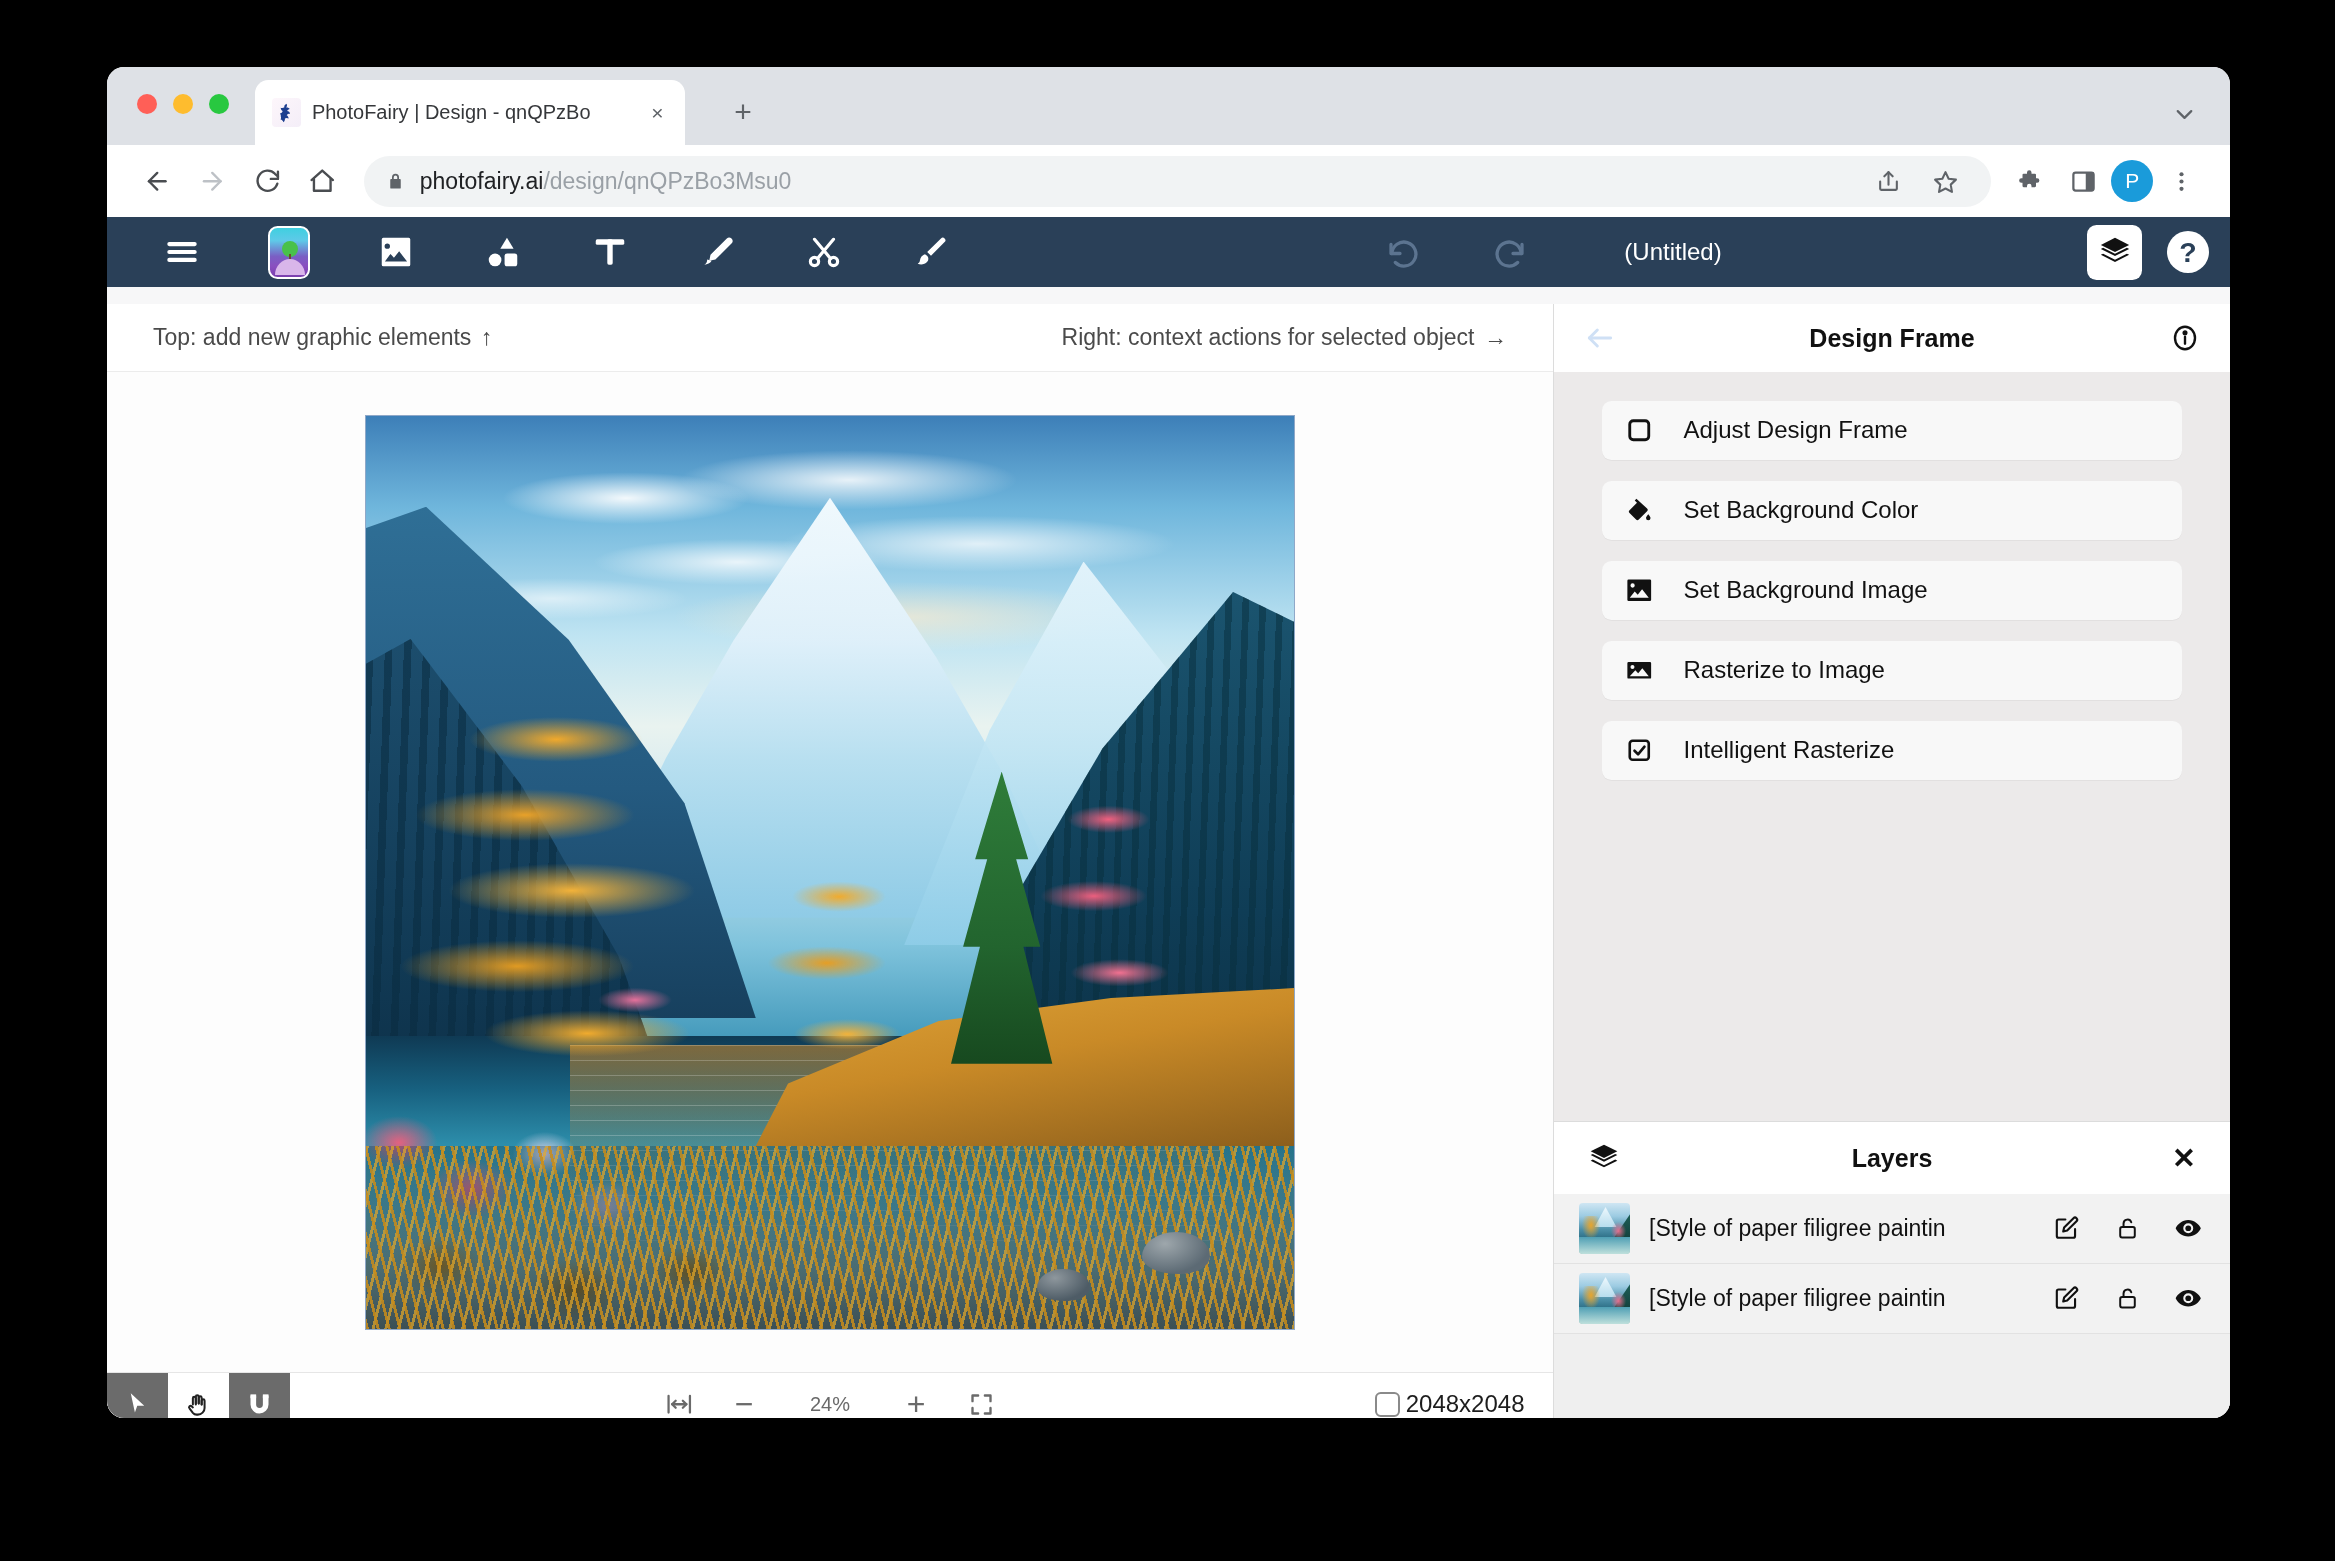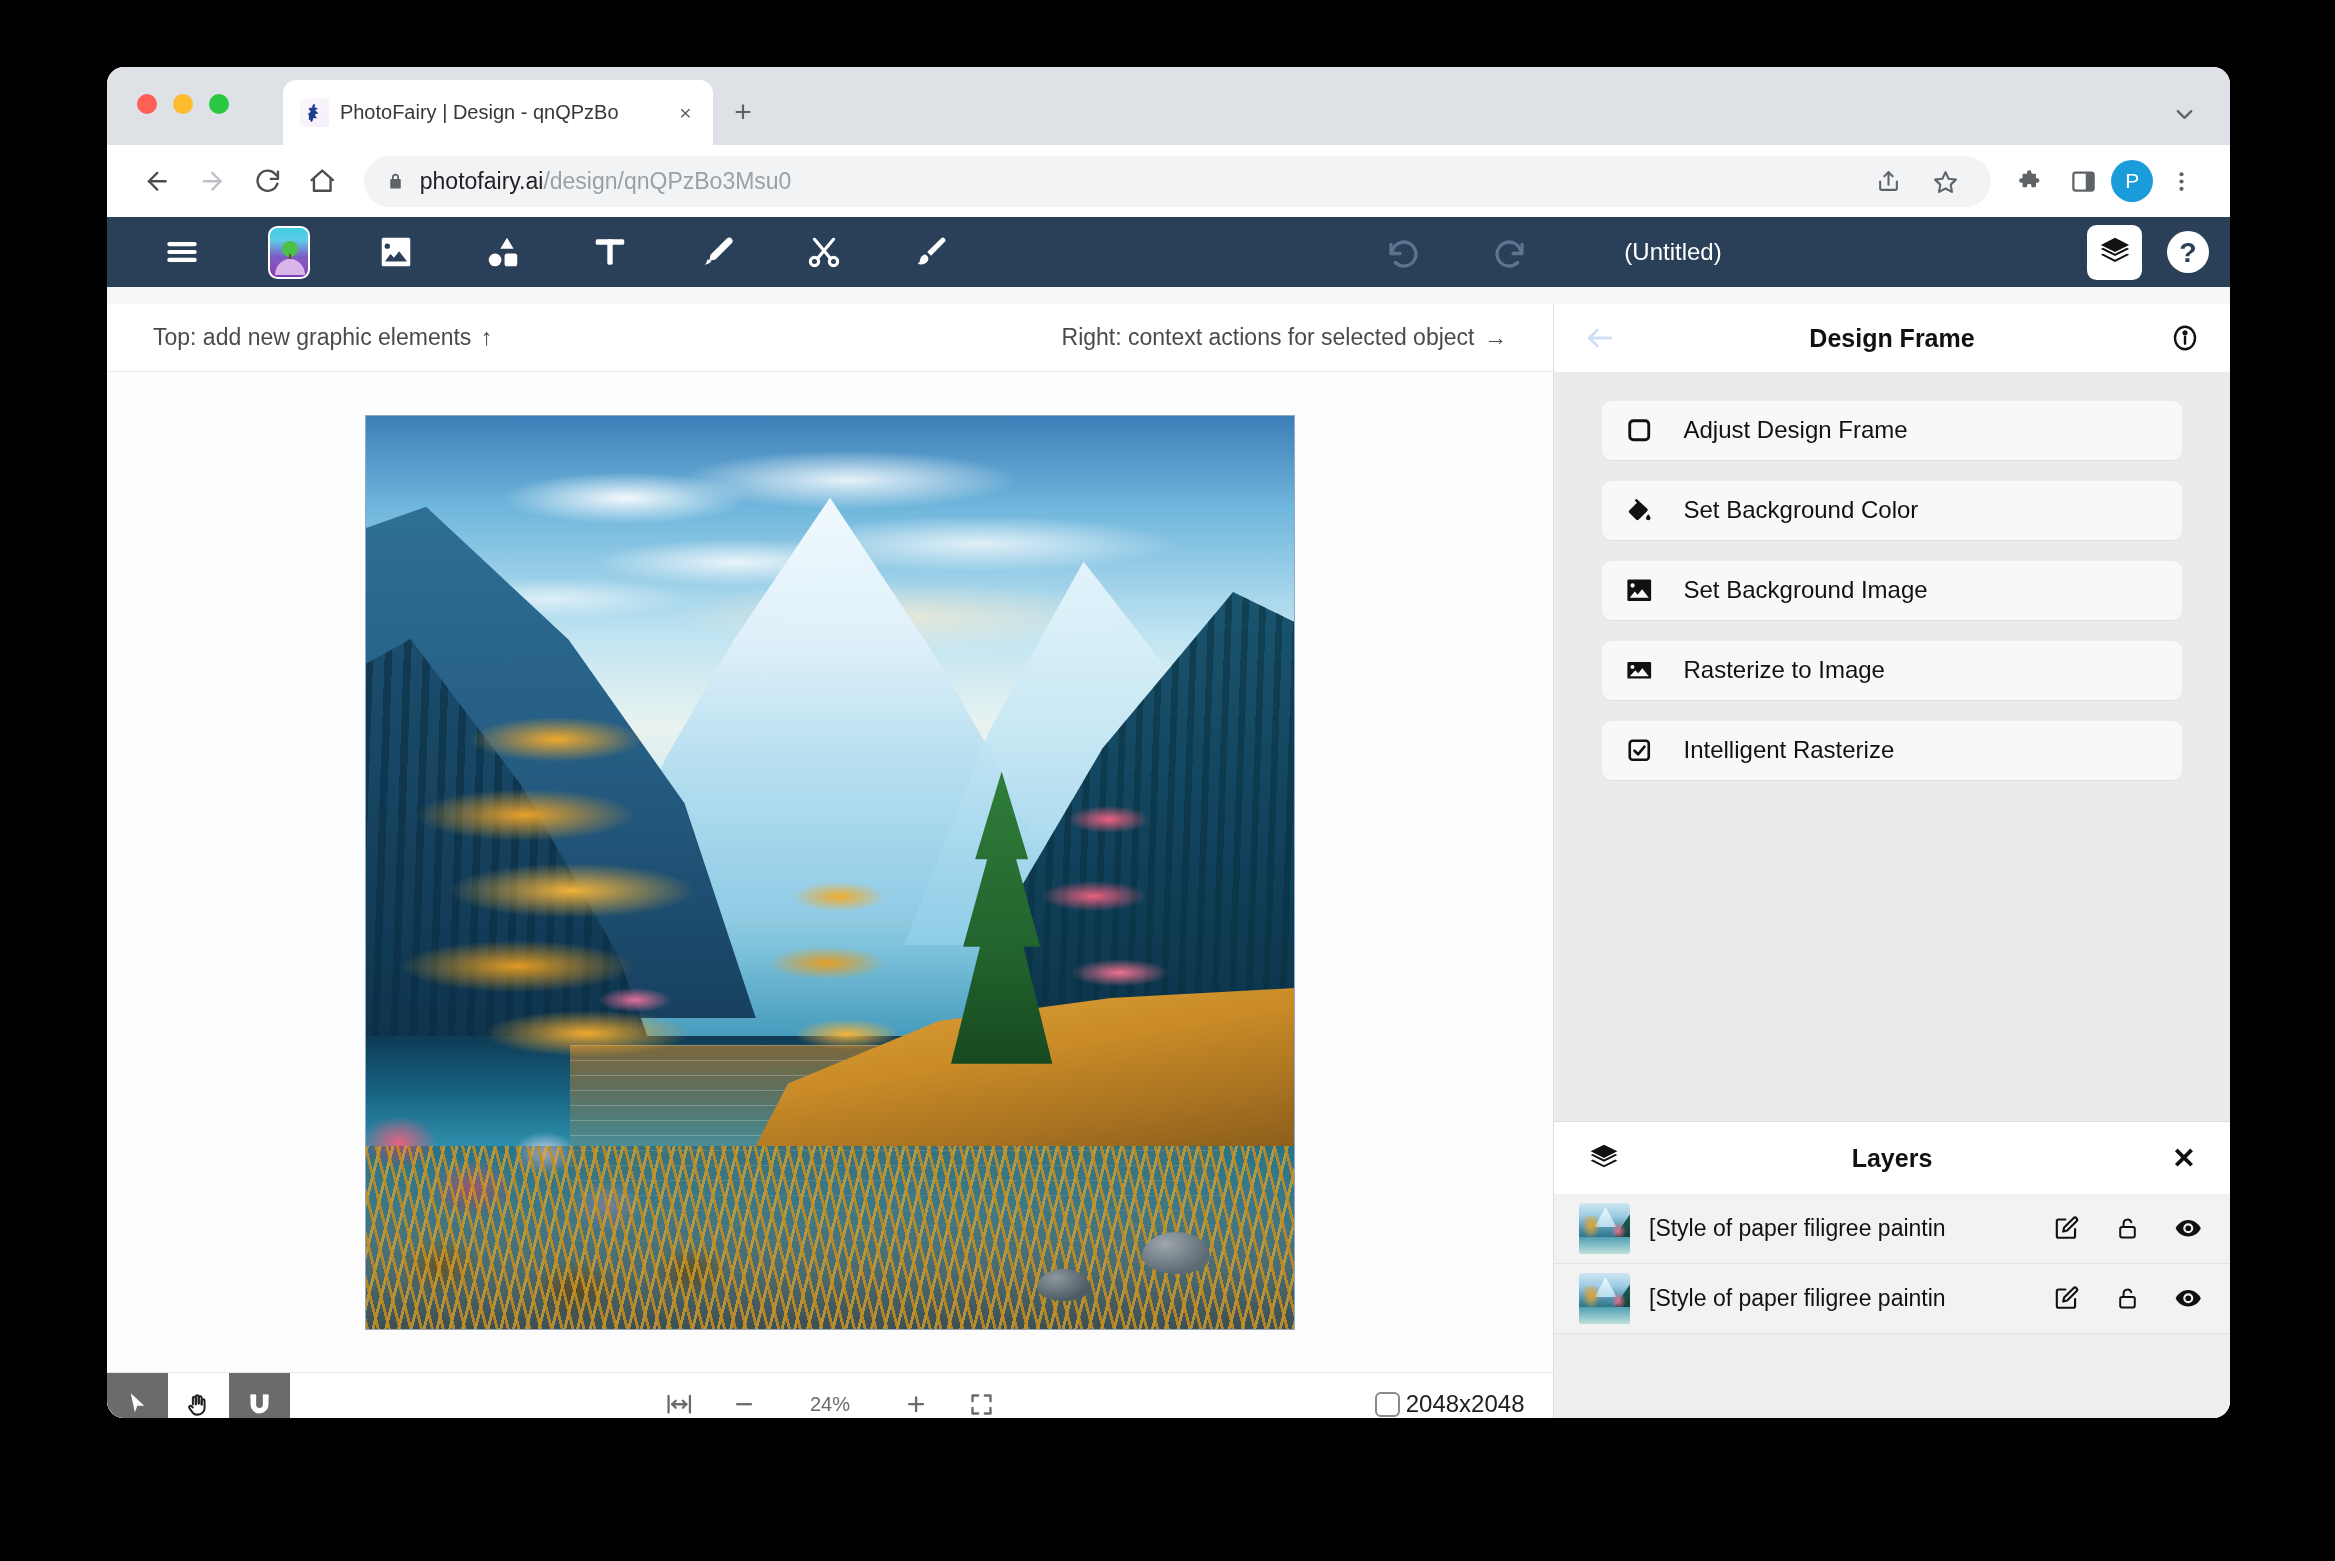--- a/index.html
+++ b/index.html
@@ -24,21 +24,21 @@
     position: relative; height: 78px; background: #dee1e6;
     display: flex; align-items: flex-end;
   }
   .traffic { position: absolute; left: 30px; top: 27px; display: flex; gap: 16px; }
   .dot { width: 20px; height: 20px; border-radius: 50%; }
   .dot.red { background: #ff5f57; }
   .dot.amber { background: #febc2e; }
   .dot.green { background: #28c840; }
 
   .tab {
-    position: absolute; left: 176px; bottom: 0;
+    position: absolute; left: 148px; bottom: 0;
     width: 430px; height: 65px;
     background: #fff; border-radius: 13.3px 13.3px 0 0;
     display: flex; align-items: center; padding: 0 13.3px 0 17px; gap: 11.4px;
   }
   .tab-fav {
     width: 28.5px; height: 28.5px; border-radius: 3.8px;
     background: linear-gradient(135deg,#fdf6fb,#f4eef8);
     display: flex; align-items: center; justify-content: center; flex: none;
   }
   .tab-title {

